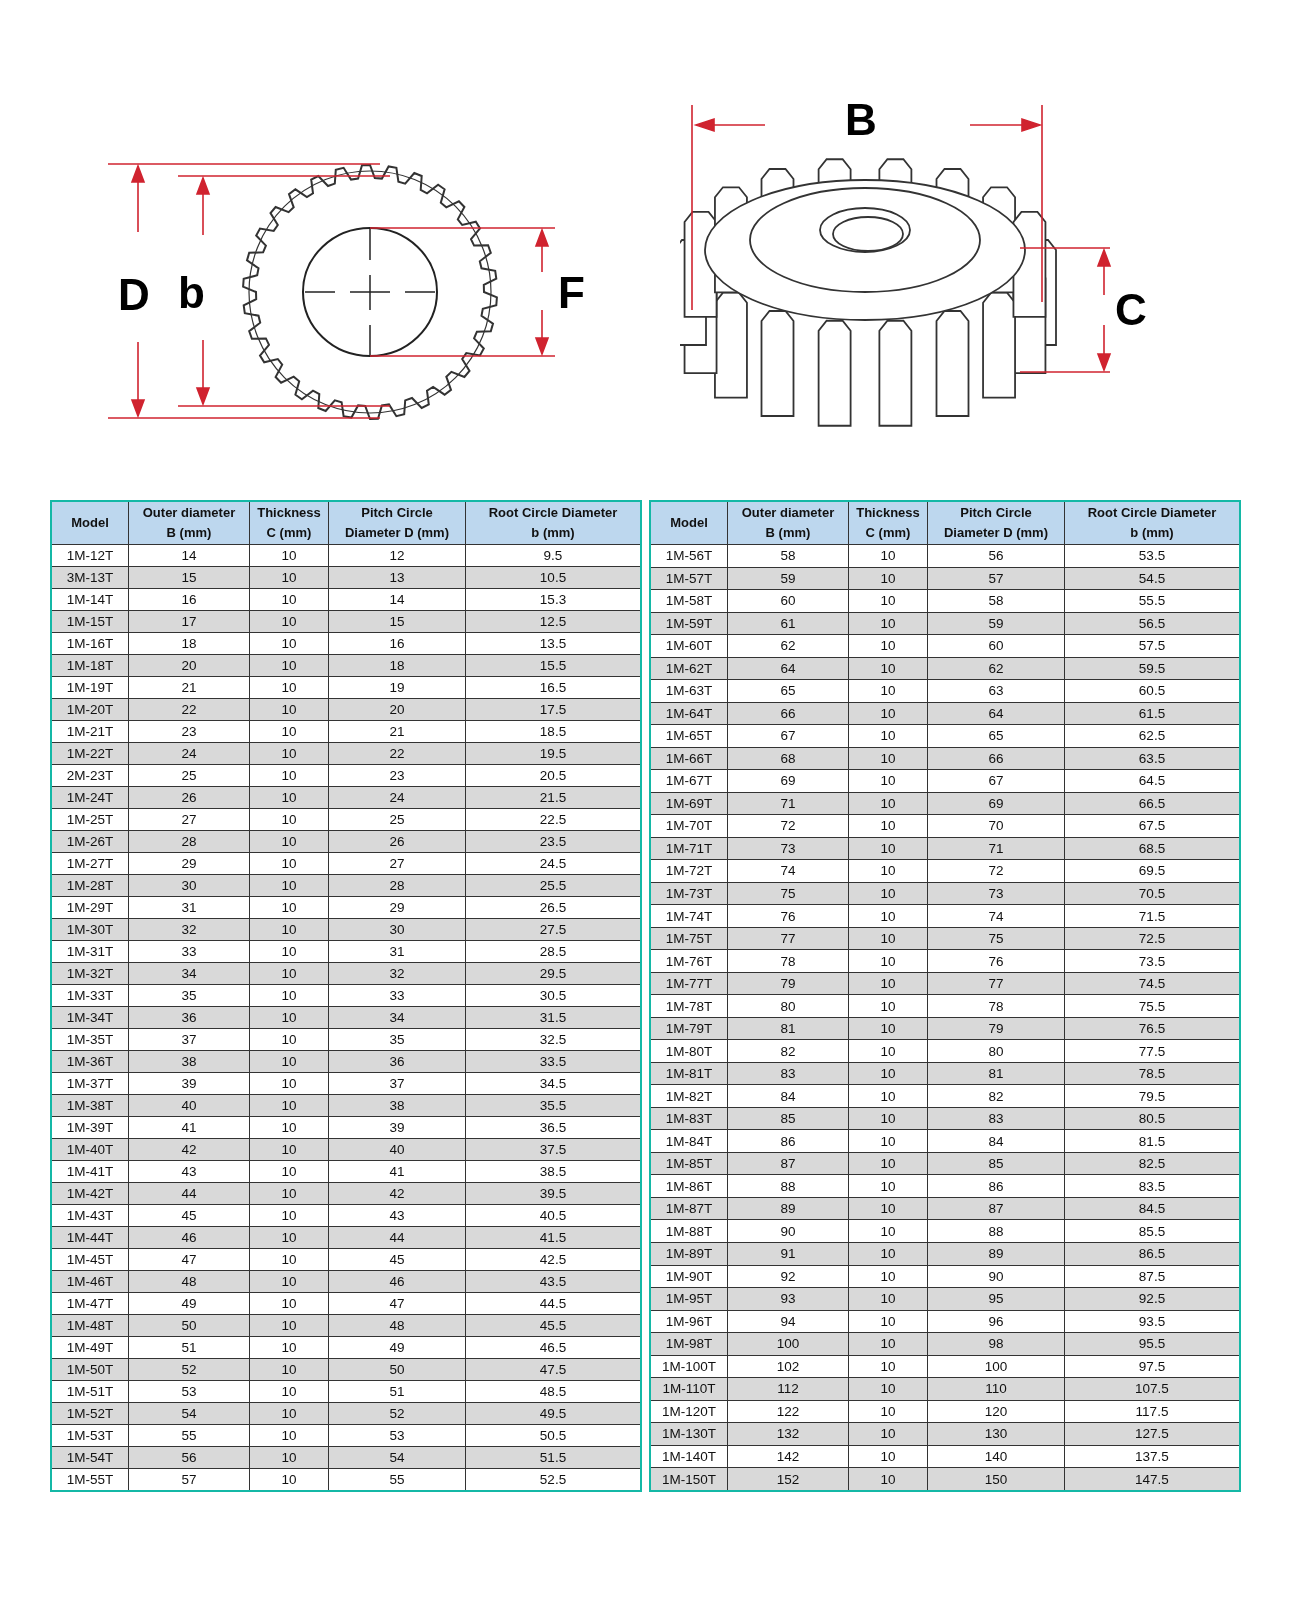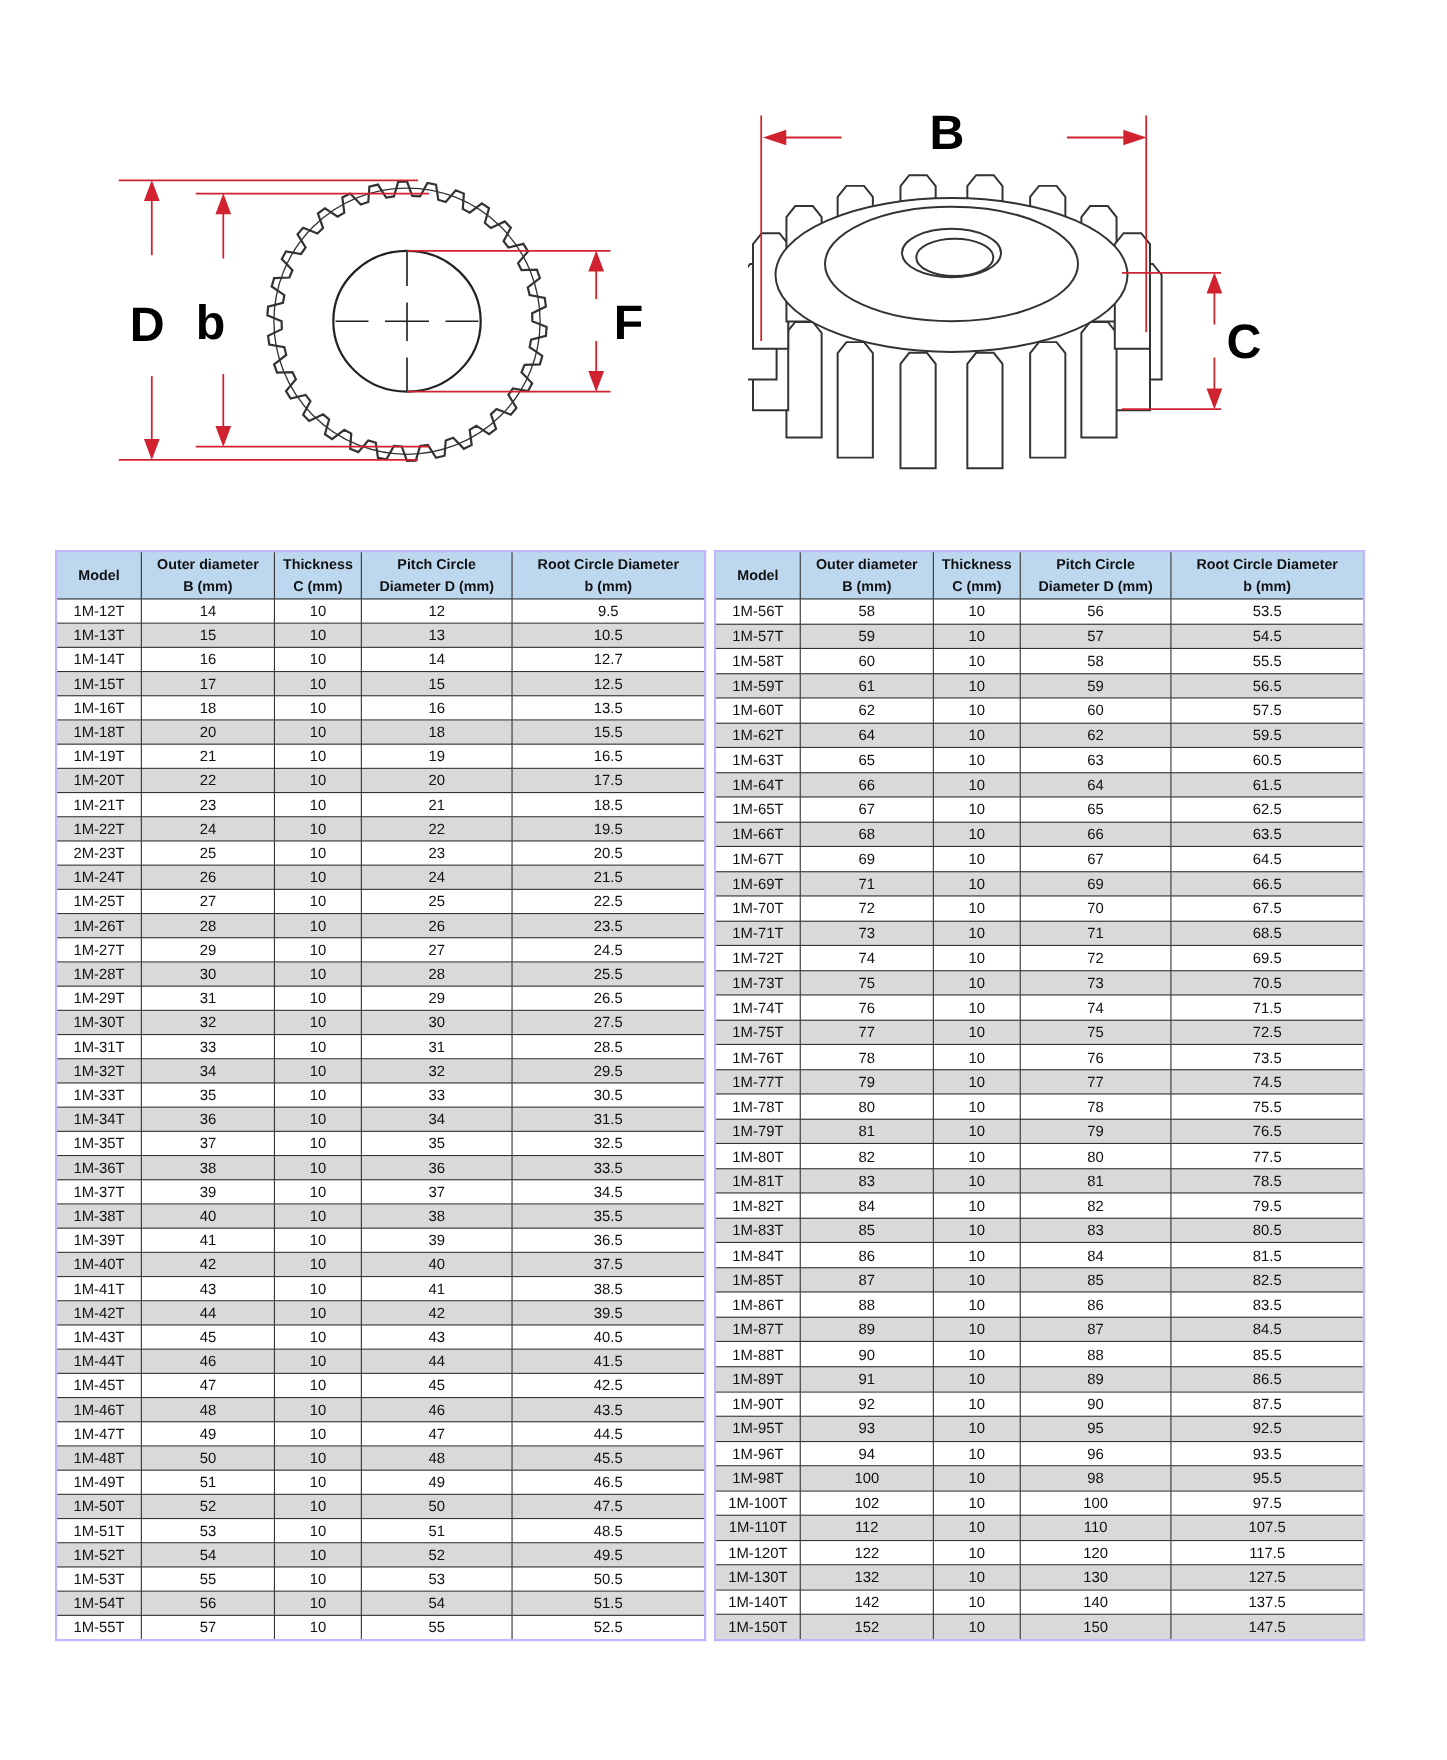--- a/index.html
+++ b/index.html
@@ -1,21 +1,21 @@
 <!DOCTYPE html>
 <html><head>
 <meta charset="utf-8">
 <style>
   html, body { margin: 0; padding: 0; background: #ffffff; }
   body { width: 1315px; height: 1600px; position: relative; font-family: "Liberation Sans", sans-serif; color: #111; overflow: hidden; }
   .diagram { position: absolute; }
   #front-view { left: 60px; top: 120px; width: 560px; height: 340px; }
   #iso-view { left: 680px; top: 70px; width: 600px; height: 380px; }
   .tables { position: absolute; left: 50px; top: 500px; display: flex; gap: 7px; }
-  table.spec { border-collapse: collapse; border: 2px solid #c4b5fd; font-size: 13.5px; }
+  table.spec { border-collapse: collapse; border: 2px solid #14b8a6; font-size: 13.5px; }
   table.spec th, table.spec td { border: 1px solid #333; text-align: center; padding: 0; }
   table.spec th { background: #bdd7ee; font-weight: bold; font-size: 13px; line-height: 20px; height: 42px; }
   table.spec td { height: 21px; line-height: 21px; }
   table.spec tbody tr:nth-child(even) td { background: #d9d9d9; }
   table.spec tbody tr:nth-child(odd) td { background: #ffffff; }
   .c1 { width: 76px; } .c2 { width: 120px; } .c3 { width: 78px; margin-top: 16px; } .c4 { width: 136px; } .c5 { width: 174px; }
   .lbl { font-family: "Liberation Sans", sans-serif; font-weight: bold; font-size: 44px; fill: #000; }
 </style>
 </head>
 <body>
@@ -117,32 +117,32 @@
     </thead>
     <tbody id="left-body">
         <tr>
           <td>1M-12T</td>
           <td>14</td>
           <td>10</td>
           <td>12</td>
           <td>9.5</td>
         </tr>
         <tr>
-          <td>1M-13T</td>
+          <td>3M-13T</td>
           <td>15</td>
           <td>10</td>
           <td>13</td>
           <td>10.5</td>
         </tr>
         <tr>
           <td>1M-14T</td>
           <td>16</td>
           <td>10</td>
           <td>14</td>
-          <td>12.7</td>
+          <td>15.3</td>
         </tr>
         <tr>
           <td>1M-15T</td>
           <td>17</td>
           <td>10</td>
           <td>15</td>
           <td>12.5</td>
         </tr>
         <tr>
           <td>1M-16T</td>

